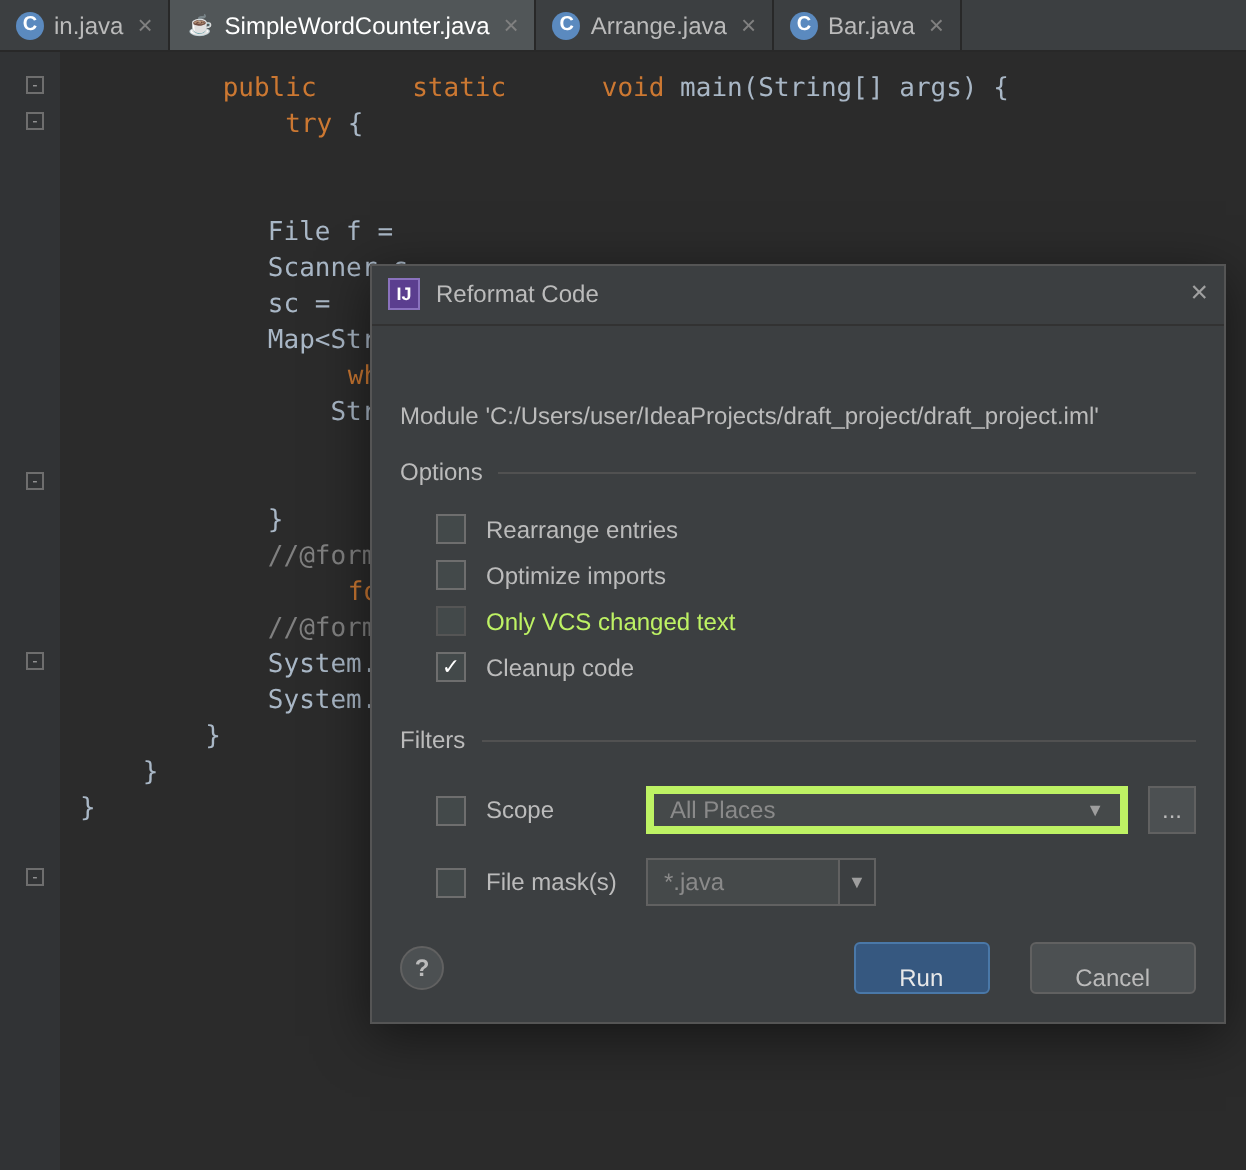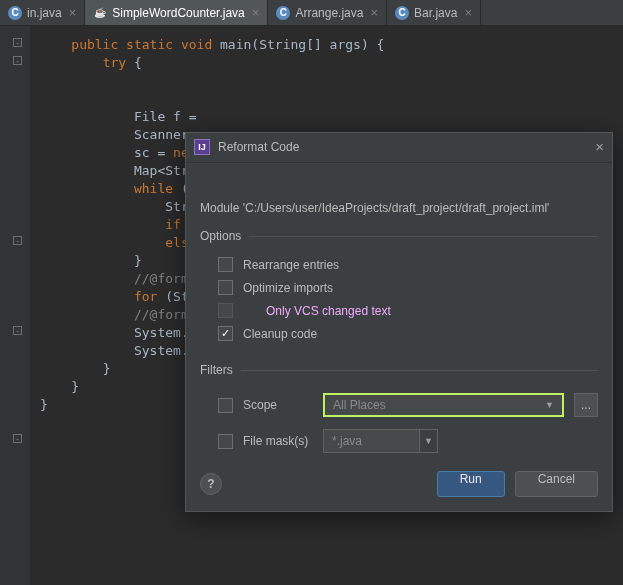--- a/index.html
+++ b/index.html
@@ -80,21 +80,21 @@
     text-align: center;
     color: #9e9e9e;
   }
   .code {
     padding: 10px 0 0 10px;
     font-family: "Consolas", monospace;
     font-size: 13px;
     line-height: 18px;
     white-space: pre;
   }
-  .kw { color: #cc7832; }
+  .kw { color: #cc7832; margin-left: 40px; }
   .cmt { color: #808080; }
 
   .dialog {
     position: absolute;
     left: 185px;
     top: 132px;
     width: 428px;
     height: 380px;
     background: #3c3f41;
     box-shadow: 0 6px 25px rgba(0,0,0,0.5);
@@ -163,32 +163,32 @@
     display: inline-flex;
     align-items: center;
     justify-content: center;
   }
   .check.checked::after {
     content: "✓";
     color: #ffffff;
     font-size: 11px;
   }
   .check.disabled { border-color: #555; }
-  .disabled-text { color: #f0abfc; margin-left: 23px; }
+  .disabled-text { color: #bef264; }
   .filter-row {
     display: flex;
     align-items: center;
     padding: 6px 0 6px 18px;
     gap: 10px;
   }
   .combo {
     flex: 1;
     height: 24px;
     background: #45494a;
-    border: 2px solid #bef264;
+    border: 4px solid #bef264;
     display: flex;
     align-items: center;
     padding: 0 8px;
     color: #8a8a8a;
     justify-content: space-between;
   }
   .combo .arrow { color:#9e9e9e; font-size:9px; }
   .small-btn {
     width: 24px;
     height: 24px;
@@ -236,22 +236,22 @@
     font-size:12px;
     font-weight:bold;
   }
   .spacer { flex: 1; }
   .btn {
     height: 26px;
     padding: 0 22px;
     background: #4c5052;
     border: 1px solid #616161;
     color: #bbbbbb;
-    display:flex;align-items:flex-start;justify-content:center;
-    margin-left: 10px;
+    display:flex;align-items:flex-end;justify-content:center;
+    margin-left: 20px;
     border-radius: 3px;
     font-size: 12px;
   }
   .btn.primary {
     background: #365880;
     border: 1px solid #4a78a8;
     color: #e8e8e8;
   }
 </style>
 </head>

